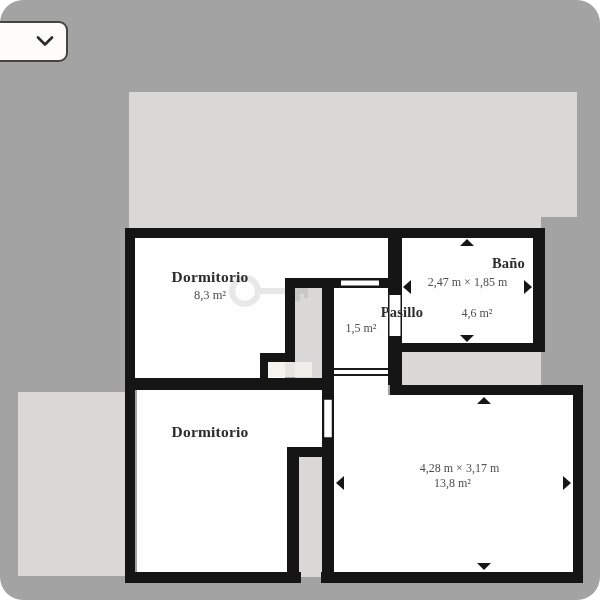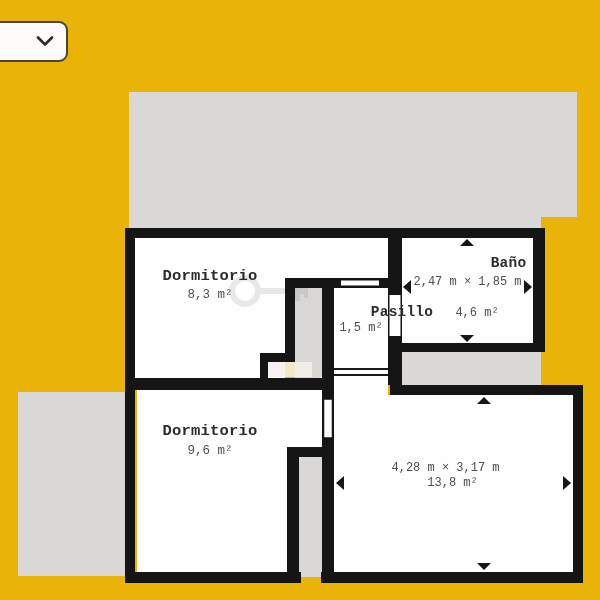--- a/index.html
+++ b/index.html
@@ -1,19 +1,20 @@
 <!DOCTYPE html>
 <html><head>
 <meta charset="utf-8">
 <style>
   html,body{margin:0;padding:0;}
   .stage{
     position:relative;width:600px;height:600px;overflow:hidden;
-    background:#eab308;
-    font-family:Liberation Mono, monospace;
+    background:#a3a3a3;
+    font-family:Liberation Serif, serif;
+    border-radius:23px;
   }
   
   .dropdown{
     position:absolute;left:-30px;top:21px;width:98px;height:41px;
     background:#fdfcfa;border:2px solid #45443f;border-radius:9px;
     box-sizing:border-box;display:flex;align-items:center;justify-content:flex-end;
     padding-right:12px;cursor:pointer;
   }
   .plan-svg{position:absolute;left:0;top:0;}
   .lbl{position:absolute;text-align:center;pointer-events:none;}
@@ -106,23 +107,22 @@
   <div class="lbl room-area" style="left:130px;top:289px;width:160px;">8,3 m²</div>
 
   <div class="lbl room-name sm" style="left:402px;top:256px;width:131px;">Baño</div>
   <div class="lbl room-dim" style="left:392px;top:276px;width:151px;">2,47 m × 1,85 m</div>
   <div class="lbl room-dim" style="left:402px;top:307px;width:150px;">4,6 m²</div>
 
   <div class="lbl room-name sm" style="left:321px;top:305px;width:80px;">Pasillo</div>
   <div class="lbl room-dim" style="left:321px;top:322px;width:80px;">1,5 m²</div>
 
   <div class="lbl room-name" style="left:130px;top:423px;width:160px;">Dormitorio</div>
-  <div class="lbl room-area" style="left:130px;top:445px;width:160px;">9,6 m²</div>
 
-  <div class="lbl room-dim" style="left:332px;top:462px;width:227px;">4,28 m × 3,17 m</div>
+  <div class="lbl room-dim" style="left:346px;top:462px;width:227px;">4,28 m × 3,17 m</div>
   <div class="lbl room-dim" style="left:339px;top:477px;width:227px;">13,8 m²</div>
 
   <div class="dropdown">
     <svg width="18" height="11" viewBox="0 0 18 11">
       <polyline points="2,1.5 9,8.5 16,1.5" fill="none" stroke="#2b2b2b" stroke-width="2.6" stroke-linecap="round" stroke-linejoin="round"></polyline>
     </svg>
   </div>
 
 </div>
 

